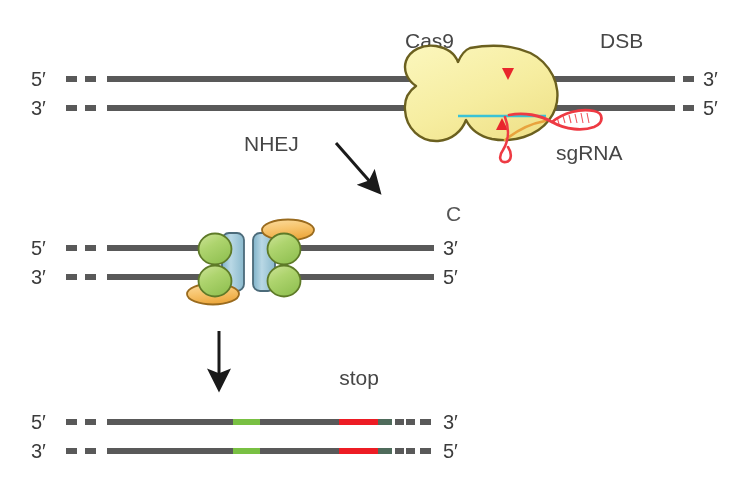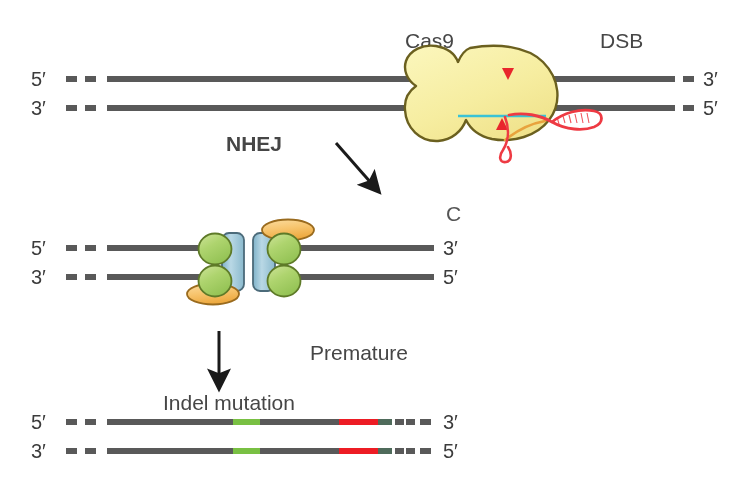--- a/index.html
+++ b/index.html
@@ -42,38 +42,38 @@
 </style>
 </head>
 <body>
 
 <div id="figure">
 
   <div class="lbl" style="left:405px; top:30px;">Cas9</div>
 
   <div class="lbl" style="left:600px; top:30px;">DSB</div>
 
-
-  <div class="lbl" style="left:226px; top:133px;font-weight:bold;">NHEJ</div>
+  <div class="lbl" style="left:556px; top:142px;">sgRNA</div>
+
+  <div class="lbl" style="left:244px; top:133px;">NHEJ</div>
 
   <div class="end-lbl" style="left:31px; top:68px;">5′</div>
   <div class="end-lbl" style="left:31px; top:97px;">3′</div>
   <div class="end-lbl" style="left:703px; top:68px;">3′</div>
   <div class="end-lbl" style="left:703px; top:97px;">5′</div>
 
   <div class="end-lbl" style="left:31px; top:237px;">5′</div>
   <div class="end-lbl" style="left:31px; top:266px;">3′</div>
   <div class="end-lbl" style="left:443px; top:237px;">3′</div>
   <div class="end-lbl" style="left:443px; top:266px;">5′</div>
 
   <div class="lbl" style="left:446px; top:203px; color:#555;">C</div>
 
-  <div class="lbl" style="left:163px; top:392px;">Indel mutation</div>
-
-  <div class="lbl center-lbl" style="left:300px; top:342px; width:118px;">Premature</div>
+
+  <div class="lbl center-lbl" style="left:300px; top:367px; width:118px;">stop</div>
 
   <div class="end-lbl" style="left:31px; top:411px;">5′</div>
   <div class="end-lbl" style="left:31px; top:440px;">3′</div>
   <div class="end-lbl" style="left:443px; top:411px;">3′</div>
   <div class="end-lbl" style="left:443px; top:440px;">5′</div>
 
   <svg class="svg-layer" viewBox="0 0 738 478">
     <defs>
       <linearGradient id="gradGreen" x1="0" y1="0" x2="0.6" y2="1">
         <stop offset="0%" stop-color="#cfe49a"></stop>

